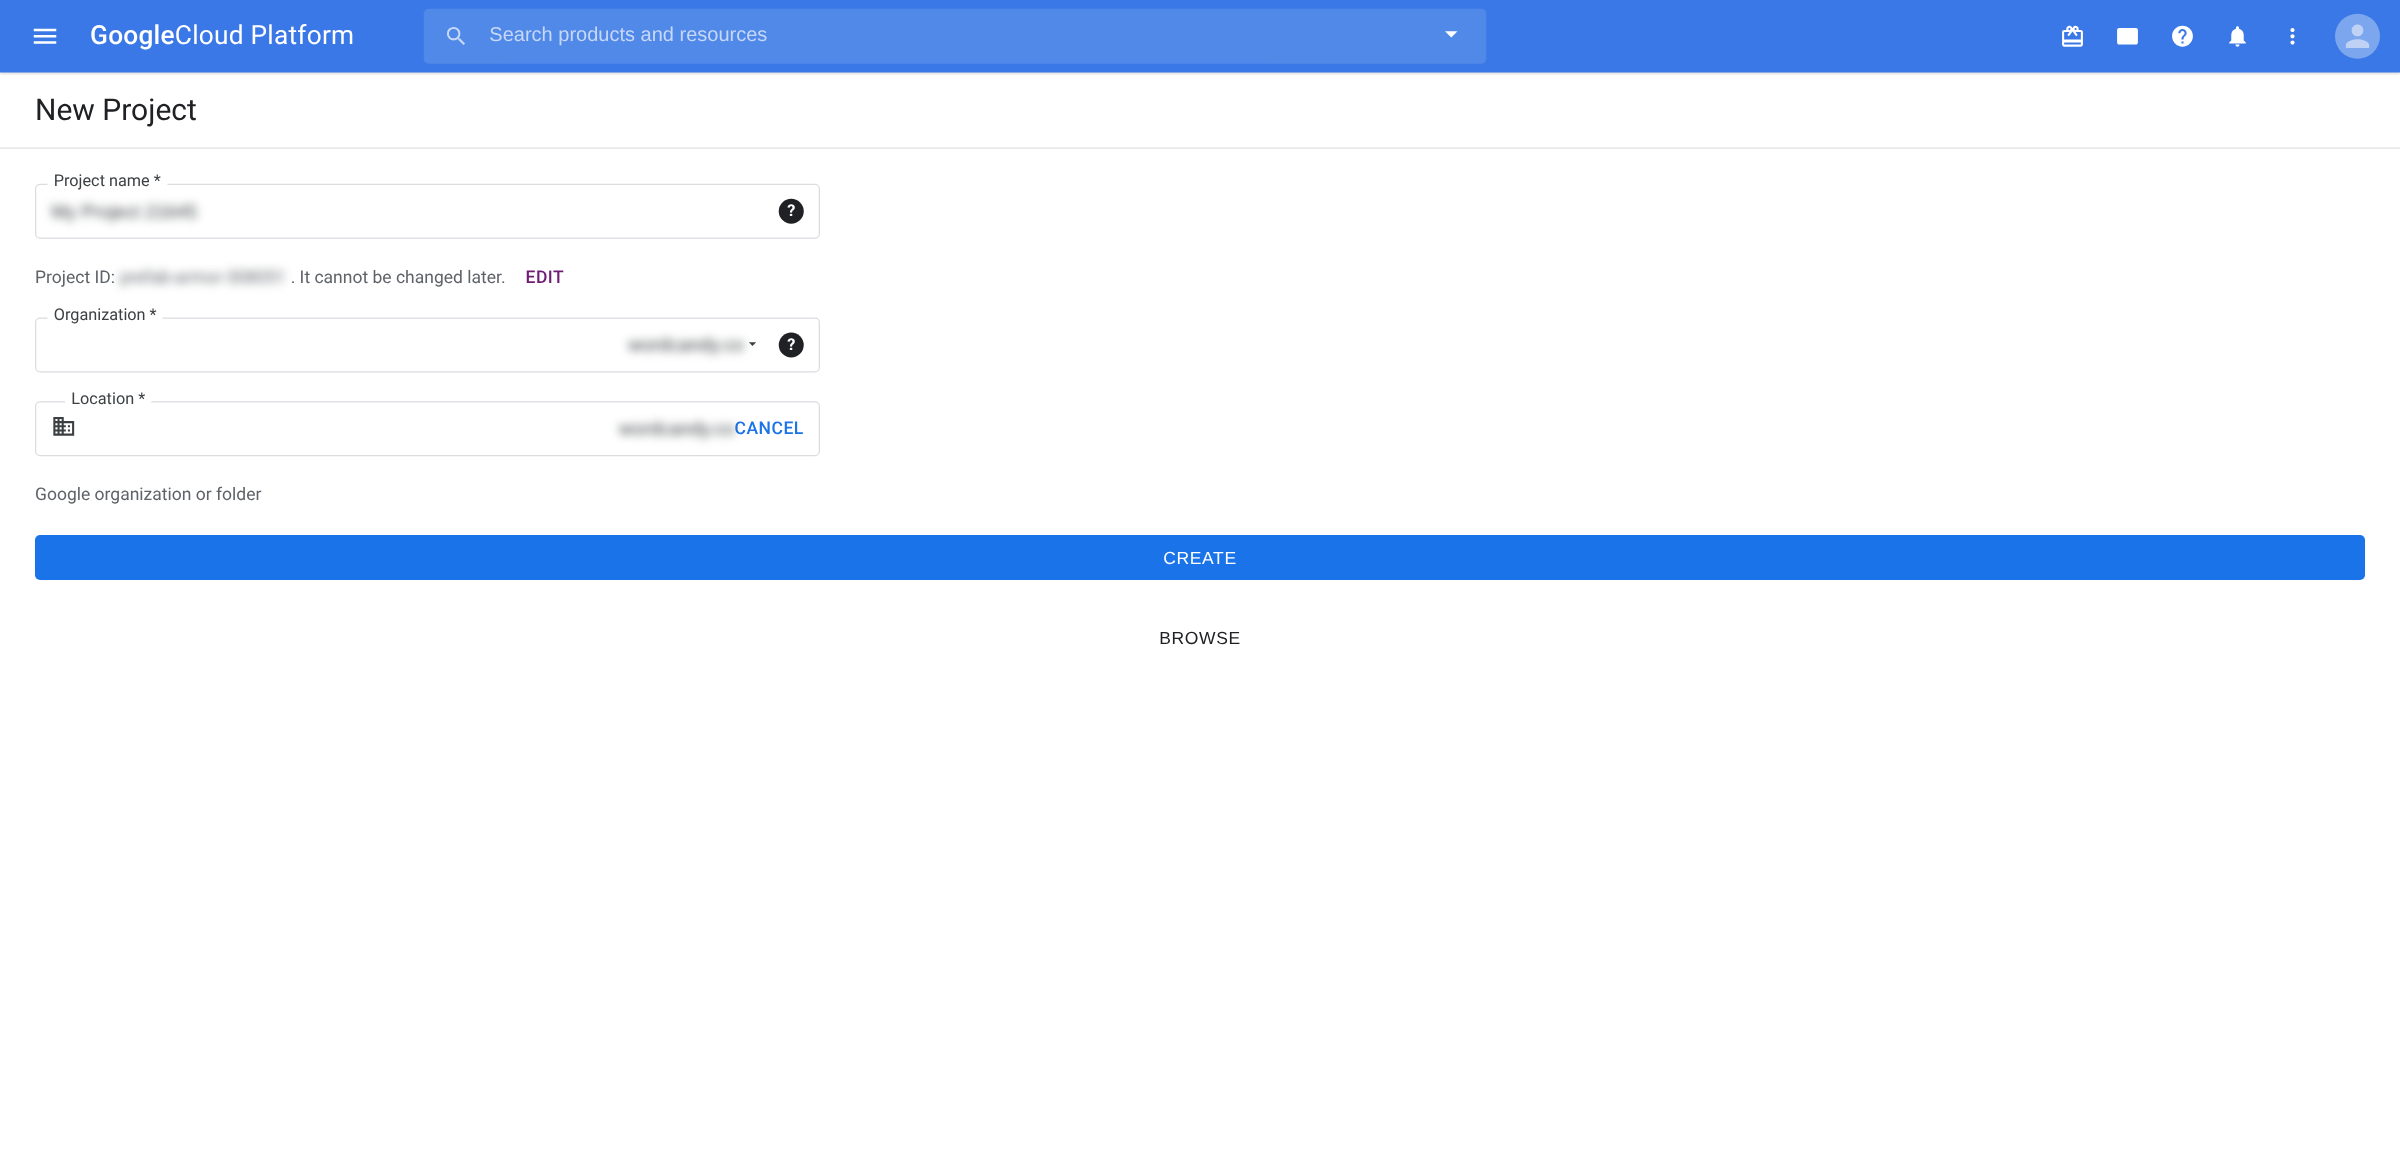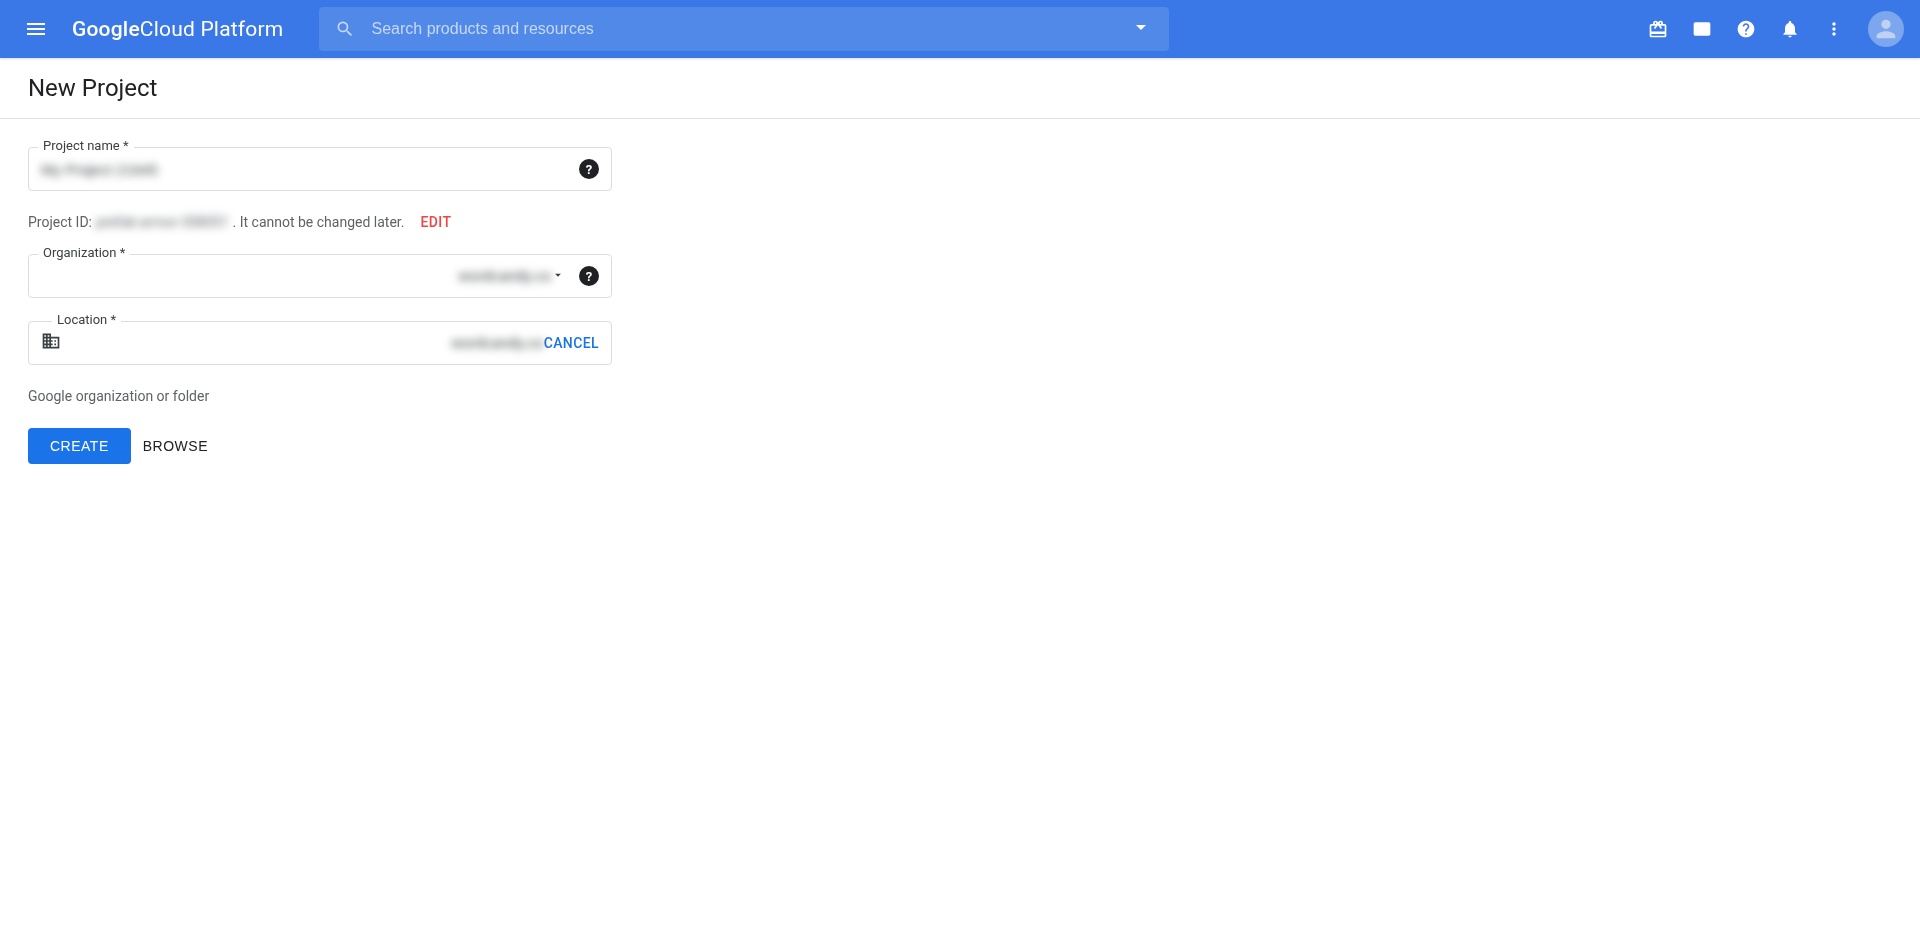--- a/index.html
+++ b/index.html
@@ -36,21 +36,21 @@
       align-items: center;
       gap: 0;
       cursor: pointer;
       text-align: center;
     }
     .logo-google {
       font-weight: 500;
     }
     .search-container {
       flex: 0 0 850px;
-      margin-left: 20px;
+      margin-left: 40px;
       background: #5189E8;
       border-radius: 4px;
       height: 44px;
       display: flex;
       align-items: center;
       padding: 0 16px;
       gap: 16px;
     }
     .search-input {
       flex: 1;
@@ -99,21 +99,21 @@
       font-size: 24px;
       font-weight: 400;
       color: #202124;
     }
     .content {
       padding: 28px 28px;
     }
     .form-field {
       position: relative;
       margin-bottom: 23px;
-      width: 584px;
+      width: 628px;
     }
     .field-label {
       position: absolute;
       top: -9px;
       left: 10px;
       background: #fff;
       padding: 0 5px;
       font-size: 13px;
       color: #3c4043;
       z-index: 2;
@@ -161,21 +161,21 @@
       margin-top: 6px;
       margin-bottom: 24px;
       display: flex;
       align-items: center;
       gap: 4px;
     }
     .hint-blurred {
       filter: blur(4px);
     }
     .edit-link {
-      color: #ef4444;
+      color: #701a75;
       font-weight: 500;
       font-size: 14px;
       letter-spacing: 0.4px;
       cursor: pointer;
       margin-left: 12px;
     }
     .dropdown-arrow {
       color: #3c4043;
       margin-right: 14px;
       cursor: pointer;
@@ -187,22 +187,23 @@
     }
     .browse-link {
       color: #1A73E8;
       font-weight: 500;
       font-size: 14px;
       letter-spacing: 0.4px;
       cursor: pointer;
     }
     .button-row {
       display: flex;
-      gap: 12px;
+      gap: 28px;
       margin-top: 12px;
+      flex-direction: column;
     }
     .btn-primary {
       background: #1A73E8;
       color: #fff;
       border: none;
       border-radius: 4px;
       padding: 10px 22px;
       font-size: 14px;
       font-weight: 500;
       letter-spacing: 0.5px;

